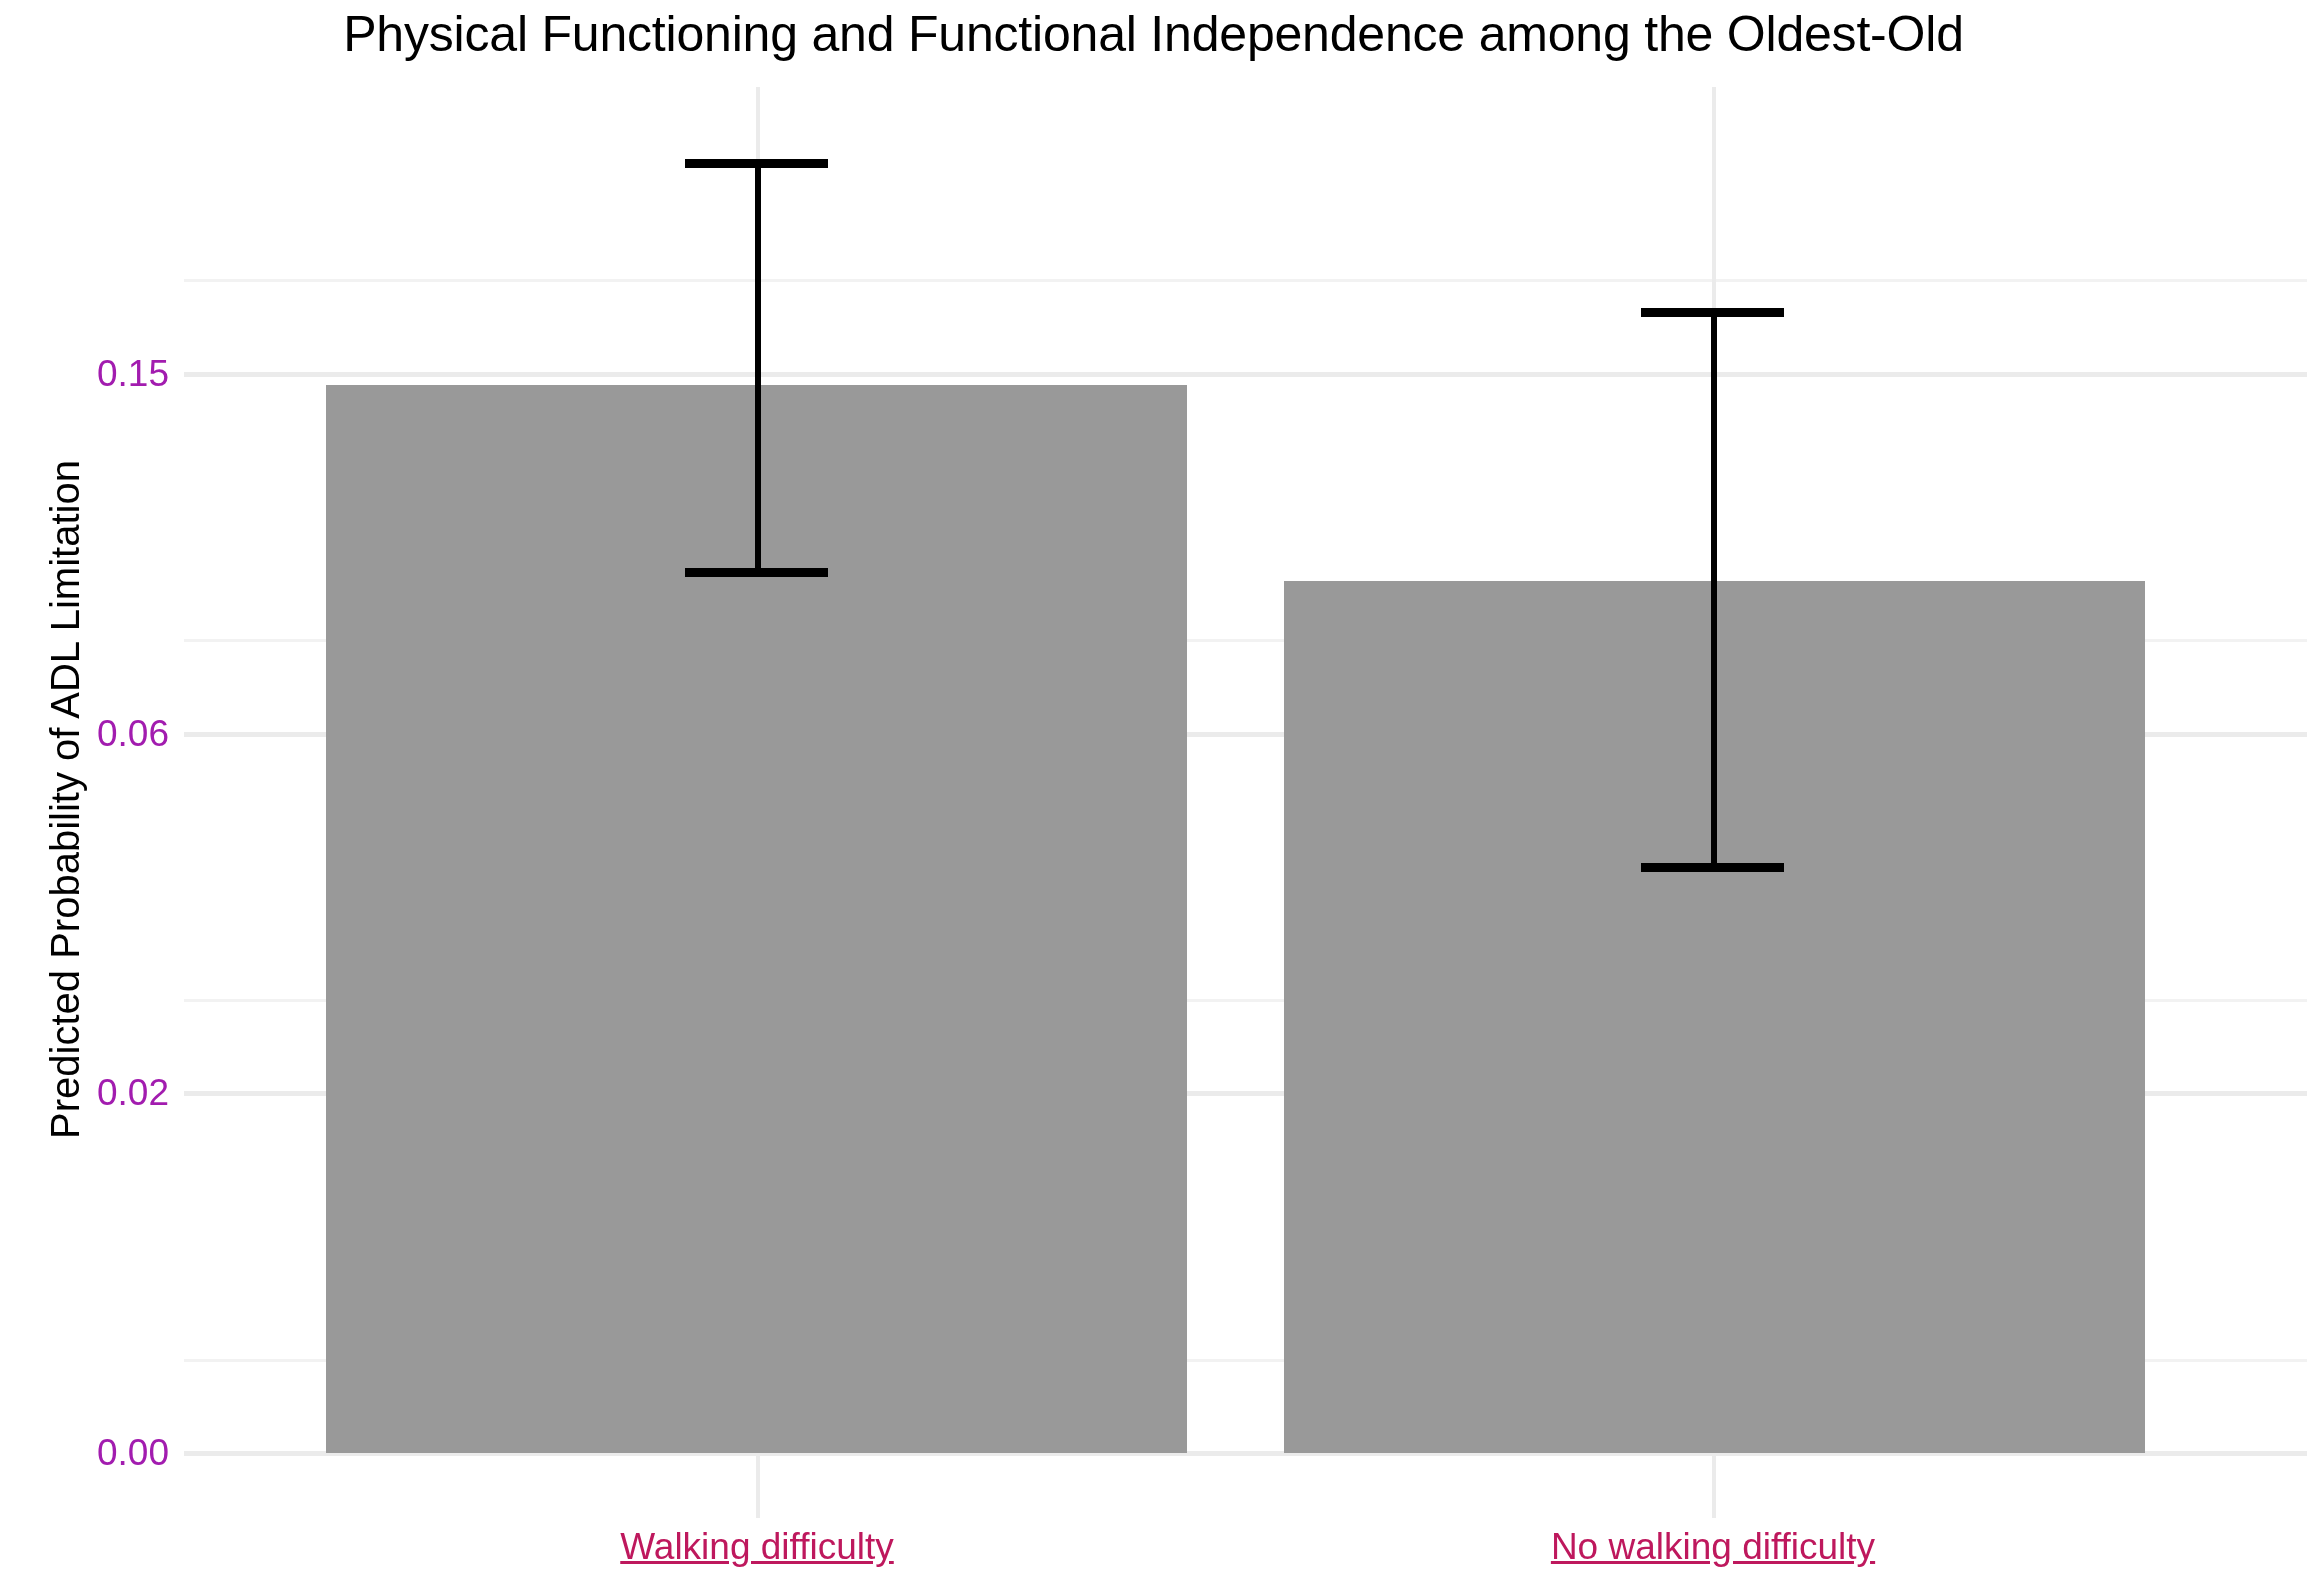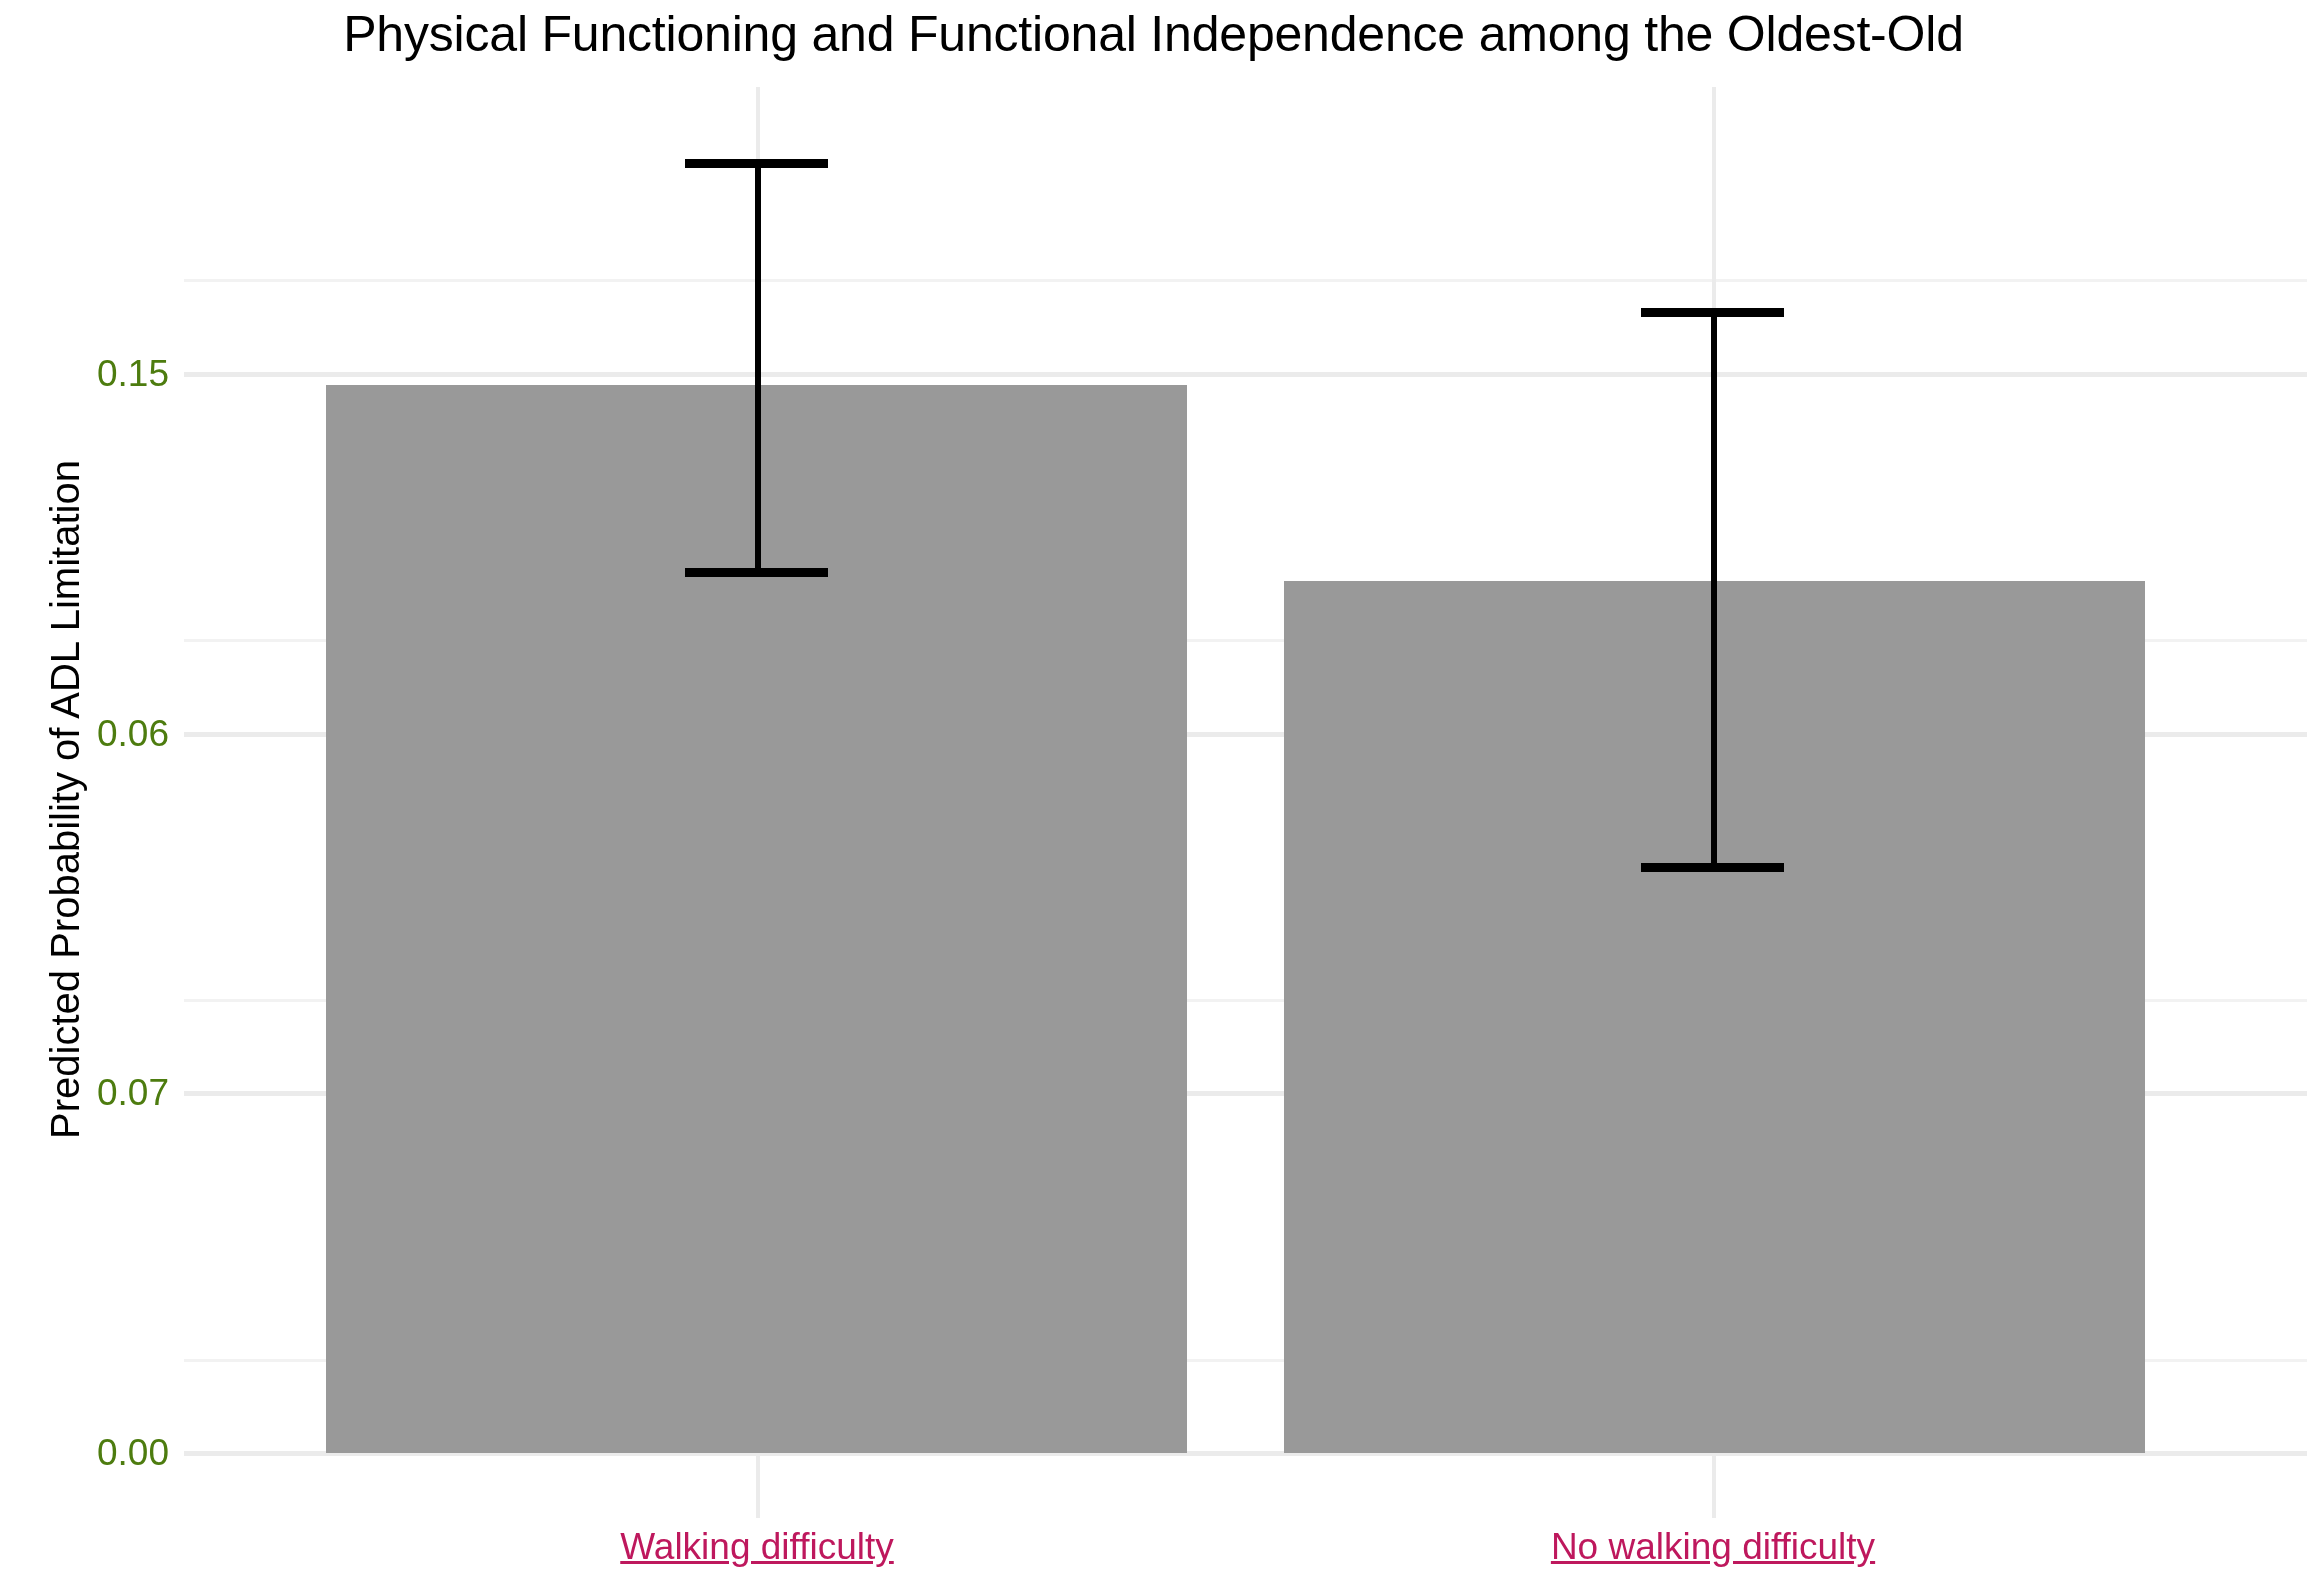--- a/index.html
+++ b/index.html
@@ -51,21 +51,21 @@
     font-size: 40px;
     color: #000000;
     white-space: nowrap;
   }
 
   
   .y-tick-label {
     position: absolute;
     right: 2133px;   
     font-size: 37px;
-    color: #4d7c0f;
+    color: #a21caf;
     text-align: right;
     width: 145px;
     left: 24px;
     transform: translateY(-50%);
     white-space: nowrap;
   }
 
   
   #panel {
     position: absolute;
@@ -143,21 +143,21 @@
 </head>
 <body>
 
 <div id="figure">
 
   <div id="chart-title">Physical Functioning and Functional Independence among the Oldest-Old</div>
 
   <div id="y-axis-title">Predicted Probability of ADL Limitation</div>
 
   <div class="y-tick-label" style="top:1453px;">0.00</div>
-  <div class="y-tick-label" style="top:1093px;">0.07</div>
+  <div class="y-tick-label" style="top:1093px;">0.02</div>
   <div class="y-tick-label" style="top:734px;">0.06</div>
   <div class="y-tick-label" style="top:374px;">0.15</div>
 
   <div id="panel">
 
     <div class="gridline-minor" style="top:1272px;"></div>
     <div class="gridline-minor" style="top:912px;"></div>
     <div class="gridline-minor" style="top:552px;"></div>
     <div class="gridline-minor" style="top:192px;"></div>
 

